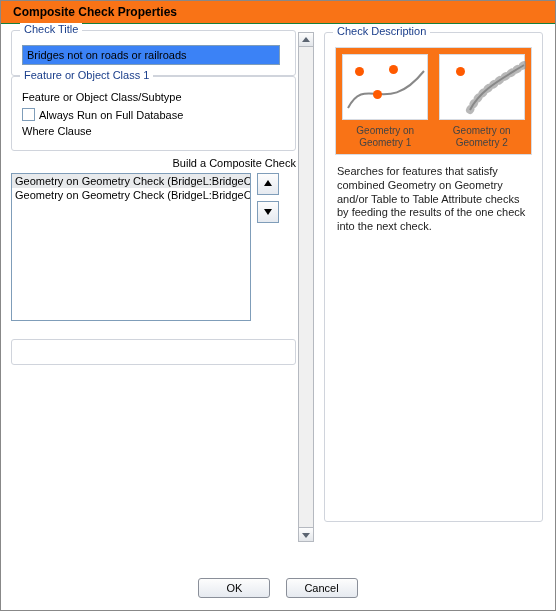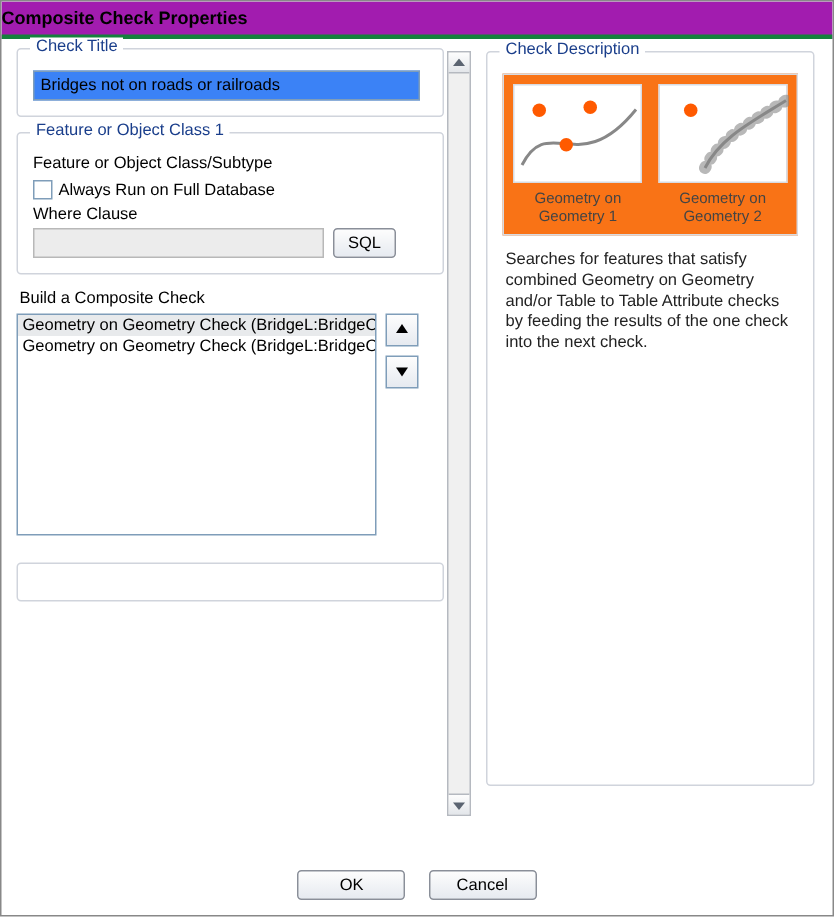--- a/index.html
+++ b/index.html
@@ -8,25 +8,25 @@
     font-family: Tahoma, Arial, sans-serif;
     font-size: 11px;
     background: #fff;
     width: 556px;
     height: 611px;
     border: 1px solid #888;
     overflow: hidden;
     color: #000;
   }
   .titlebar {
-    padding: 4px 0;
+    padding: 4px 12px;
     font-weight: bold;
     font-size: 12px;
-    border-bottom: 3px solid #15803d;
-    background: #a21caf;
+    border-bottom: 1px solid #15803d;
+    background: #f97316;
   }
   .content {
     display: flex;
     height: 548px;
     position: relative;
   }
   .left-col {
     width: 295px;
     padding: 6px 0 6px 10px;
   }
@@ -58,21 +58,20 @@
   }
   .scroll-arrow svg { display: block; }
   .right-col {
     flex: 1;
     padding: 8px 12px 6px 10px;
   }
   .group {
     border: 1px solid #d0d4dc;
     border-radius: 3px;
     padding: 14px 10px 10px 10px;
-    margin-bottom: 10px;
     position: relative;
   }
   .group-legend {
     position: absolute;
     top: -8px;
     left: 8px;
     background: #fff;
     padding: 0 4px;
     color: #1a3e8b;
     font-size: 11px;
@@ -143,20 +142,21 @@
     font-size: 11px;
     cursor: pointer;
     min-height: 20px;
     display: inline-flex;
     align-items: center;
     justify-content: center;
   }
   .section-title {
     margin: 6px 0 4px 2px;
     color: #000;
+    text-align: right;
   }
   .listbox {
     width: 240px;
     height: 148px;
     border: 1px solid #7f9db9;
     background: #fff;
     overflow: hidden;
   }
   .listrow {
     padding: 1px 3px;
@@ -242,24 +242,20 @@
     </div>
 
     <div class="group">
       <span class="group-legend">Feature or Object Class 1</span>
       <span class="label">Feature or Object Class/Subtype</span>
       <div class="checkbox-row">
         <div class="checkbox"></div>
         <span>Always Run on Full Database</span>
       </div>
       <span class="label">Where Clause</span>
-      <div class="where-row">
-        <div class="where-input"></div>
-        <div class="btn">SQL</div>
-      </div>
     </div>
 
     <div class="section-title">Build a Composite Check</div>
     <div class="list-wrap">
       <div class="listbox">
         <div class="listrow sel">Geometry on Geometry Check (BridgeL:BridgeOver</div>
         <div class="listrow">Geometry on Geometry Check (BridgeL:BridgeOver</div>
       </div>
       <div class="arrow-col">
         <div class="arrow-btn">

